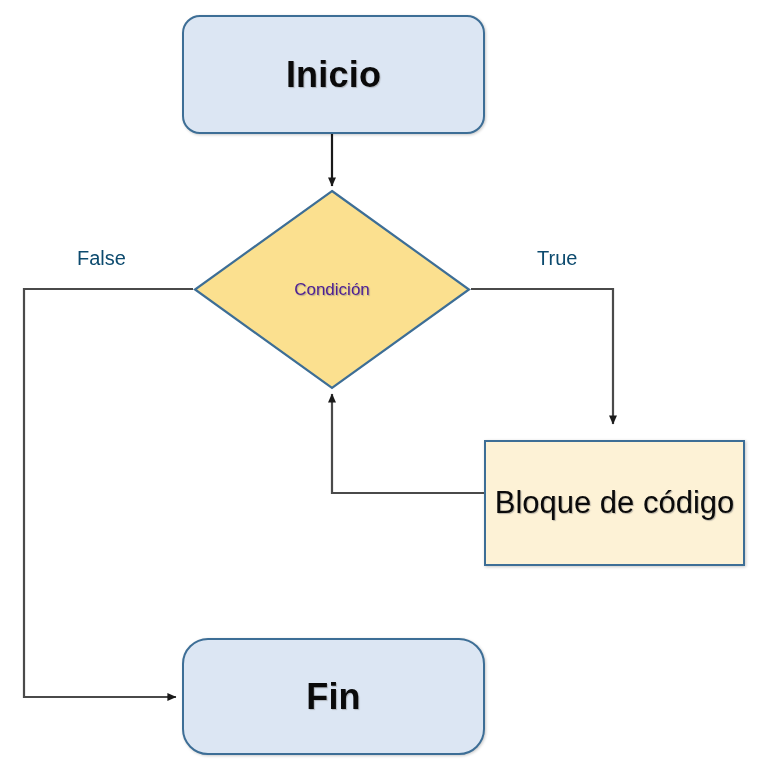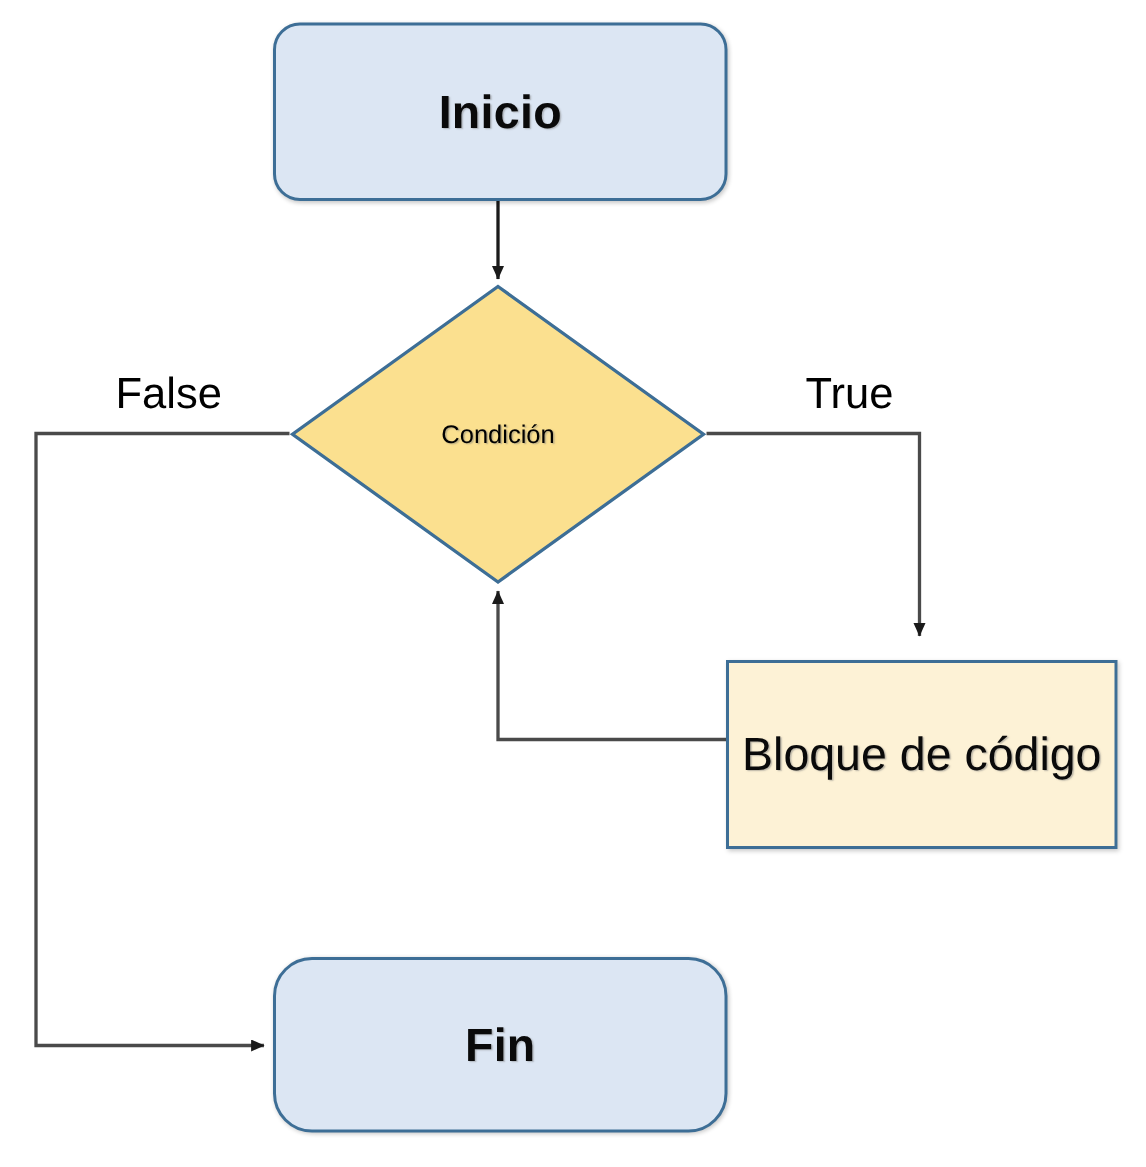--- a/index.html
+++ b/index.html
@@ -33,21 +33,21 @@
     text-align: center;
   }
   .terminal {
     border: 2px solid #3d6e96;
     border-radius: 18px;
     background: #dce6f3;
     box-shadow: 1px 1px 3px rgba(0,0,0,0.22);
   }
   .terminal .node-label {
     font-weight: bold;
-    font-size: 31px;
+    font-size: 36px;
     color: #0a0a0a;
     letter-spacing: 0.2px;
     text-shadow: 1px 1px 1px rgba(120,120,120,0.45);
   }
   .process {
     border: 2px solid #3d6e96;
     background: #fdf2d6;
     box-shadow: 1px 1px 3px rgba(0,0,0,0.22);
     margin-top: 12px;
   }
@@ -62,27 +62,27 @@
     border: none;
   }
   .decision svg {
     position: absolute;
     left: 0;
     top: 0;
   }
   .decision .node-label {
     position: relative;
     font-size: 17px;
-    color: #000000;
+    color: #4c1d95;
     text-shadow: 1px 1px 1px rgba(120,120,120,0.5);
   }
   .edge-label {
     position: absolute;
-    font-size: 29px;
-    color: #000000;
+    font-size: 20px;
+    color: #0c4a6e;
     white-space: nowrap;
   }
 </style>
 </head>
 <body>
 
 <div id="canvas">
 
   <svg id="edges" viewBox="0 0 764 778" xmlns="http://www.w3.org/2000/svg">
     <defs>

